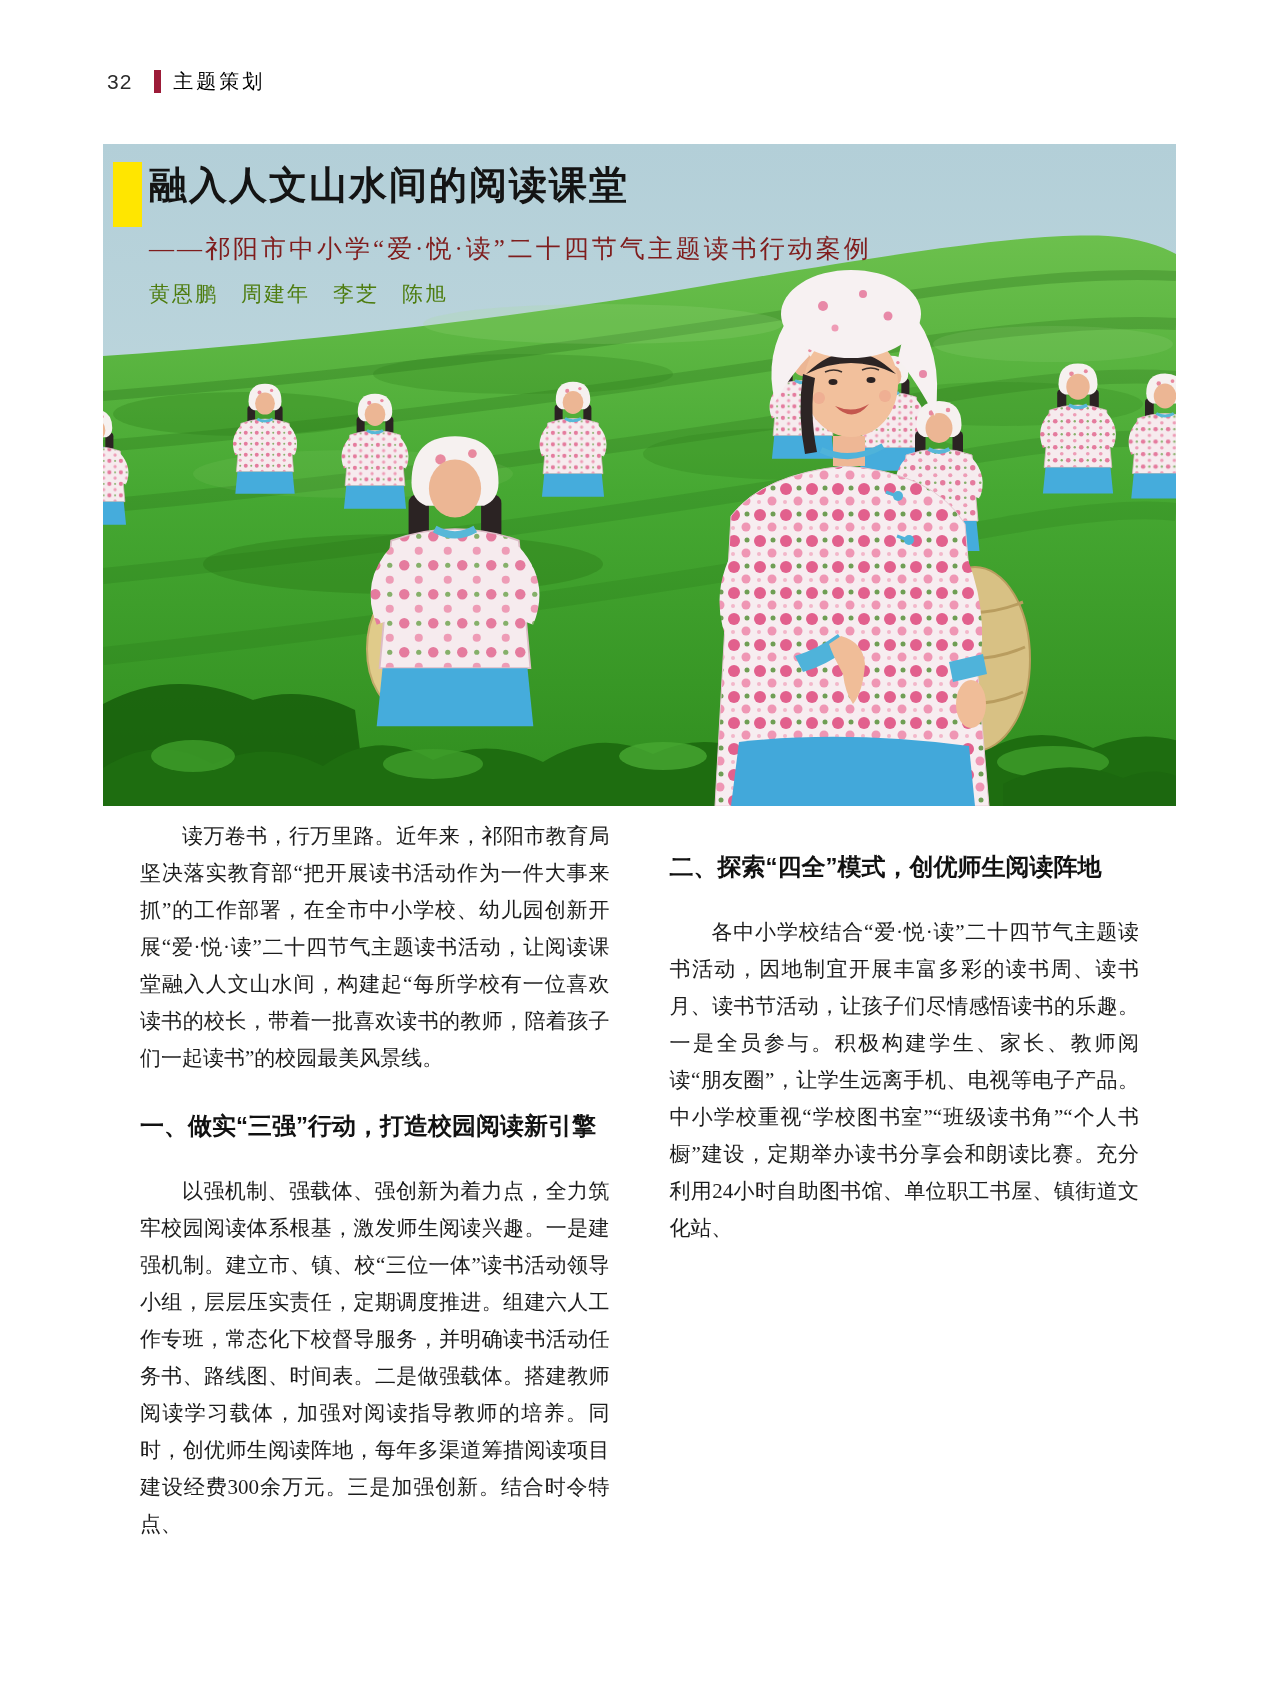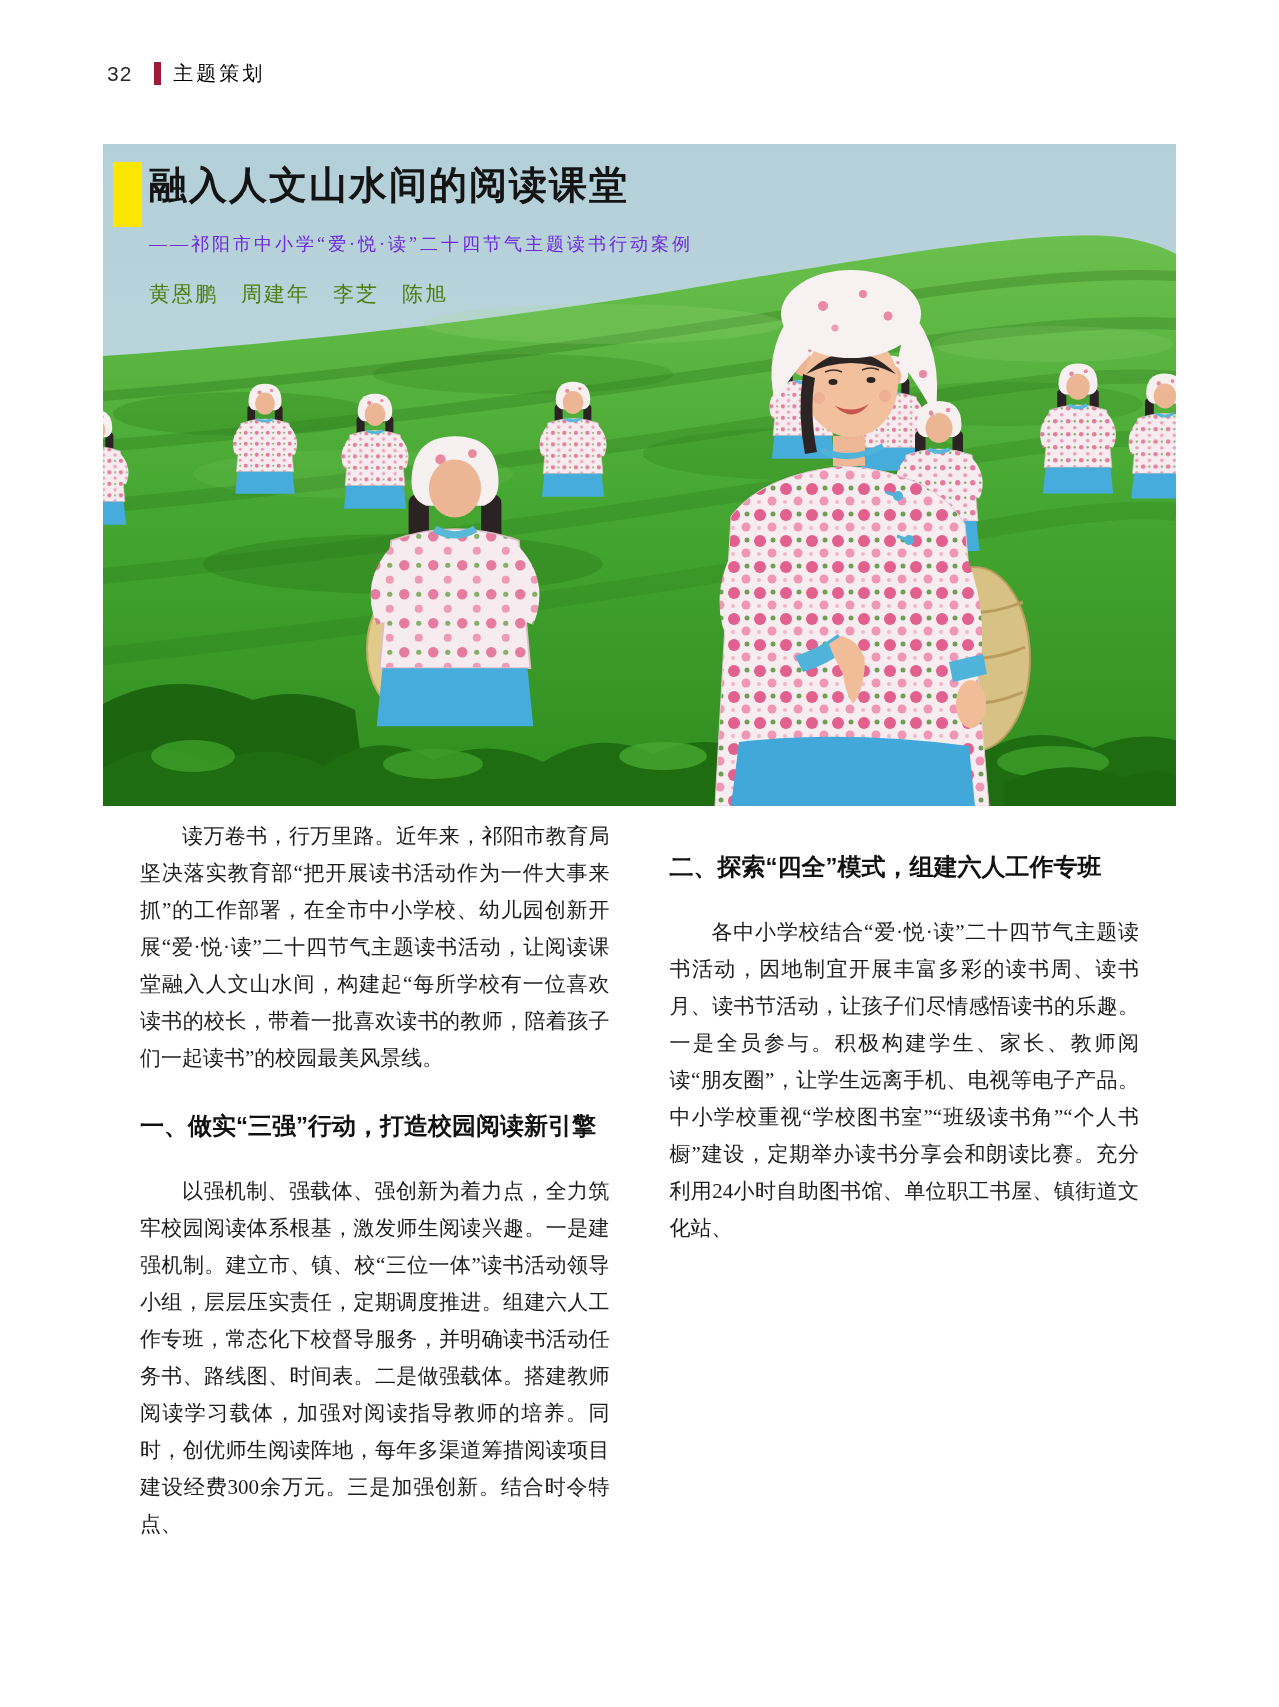--- a/index.html
+++ b/index.html
@@ -6,21 +6,21 @@
   .page{
     position:relative;
     width:1279px;height:1707px;
     background:#ffffff;
     overflow:hidden;
     font-family:"Liberation Serif", serif;
     color:#1c1c1c;
   }
   
   .running-head{
-    position:absolute;left:107px;top:60px;
+    position:absolute;left:107px;top:68px;
     display:flex;align-items:center;
     font-family:"Liberation Sans", sans-serif;
   }
   .page-num{font-size:21px;color:#2b2b2b;letter-spacing:1px;}
   .head-bar{width:7px;height:23px;background:#9c1b38;margin:0 12px 0 22px;}
   .section-label{font-size:20px;color:#000000;letter-spacing:3px;}
 
   
   .hero{
     position:absolute;left:103px;top:144px;
@@ -33,21 +33,21 @@
   }
   .hero-title{
     position:absolute;left:46px;top:16px;
     font-family:"Liberation Sans", sans-serif;
     font-weight:bold;font-size:38px;color:#141414;letter-spacing:2px;
     white-space:nowrap;
   }
   .hero-subtitle{
     position:absolute;left:46px;top:88px;
     font-family:"Liberation Serif", serif;
-    font-size:18px;color:#6d28d9;letter-spacing:3px;white-space:nowrap;
+    font-size:25px;color:#7f1d1d;letter-spacing:3px;white-space:nowrap;
   }
   .hero-authors{
     position:absolute;left:46px;top:136px;
     font-family:Liberation Serif, serif;
     font-size:21px;color:#4d7c0f;letter-spacing:2px;white-space:nowrap;
   }
 
   
   .content{
     position:absolute;left:140px;top:818px;
@@ -212,18 +212,18 @@
     <div class="hero-authors">黄恩鹏　周建年　李芝　陈旭</div>
   </div>
 
   <div class="content">
     <div class="col">
       <p>读万卷书，行万里路。近年来，祁阳市教育局坚决落实教育部“把开展读书活动作为一件大事来抓”的工作部署，在全市中小学校、幼儿园创新开展“爱·悦·读”二十四节气主题读书活动，让阅读课堂融入人文山水间，构建起“每所学校有一位喜欢读书的校长，带着一批喜欢读书的教师，陪着孩子们一起读书”的校园最美风景线。</p>
       <h2>一、做实“三强”行动，打造校园阅读新引擎</h2>
       <p>以强机制、强载体、强创新为着力点，全力筑牢校园阅读体系根基，激发师生阅读兴趣。一是建强机制。建立市、镇、校“三位一体”读书活动领导小组，层层压实责任，定期调度推进。组建六人工作专班，常态化下校督导服务，并明确读书活动任务书、路线图、时间表。二是做强载体。搭建教师阅读学习载体，加强对阅读指导教师的培养。同时，创优师生阅读阵地，每年多渠道筹措阅读项目建设经费300余万元。三是加强创新。结合时令特点、</p>
     </div>
     <div class="col">
-      <h2>二、探索“四全”模式，组建六人工作专班</h2>
+      <h2>二、探索“四全”模式，创优师生阅读阵地</h2>
       <p>各中小学校结合“爱·悦·读”二十四节气主题读书活动，因地制宜开展丰富多彩的读书周、读书月、读书节活动，让孩子们尽情感悟读书的乐趣。一是全员参与。积极构建学生、家长、教师阅读“朋友圈”，让学生远离手机、电视等电子产品。中小学校重视“学校图书室”“班级读书角”“个人书橱”建设，定期举办读书分享会和朗读比赛。充分利用24小时自助图书馆、单位职工书屋、镇街道文化站、</p>
     </div>
   </div>
 
 </div>
 
 </body></html>

